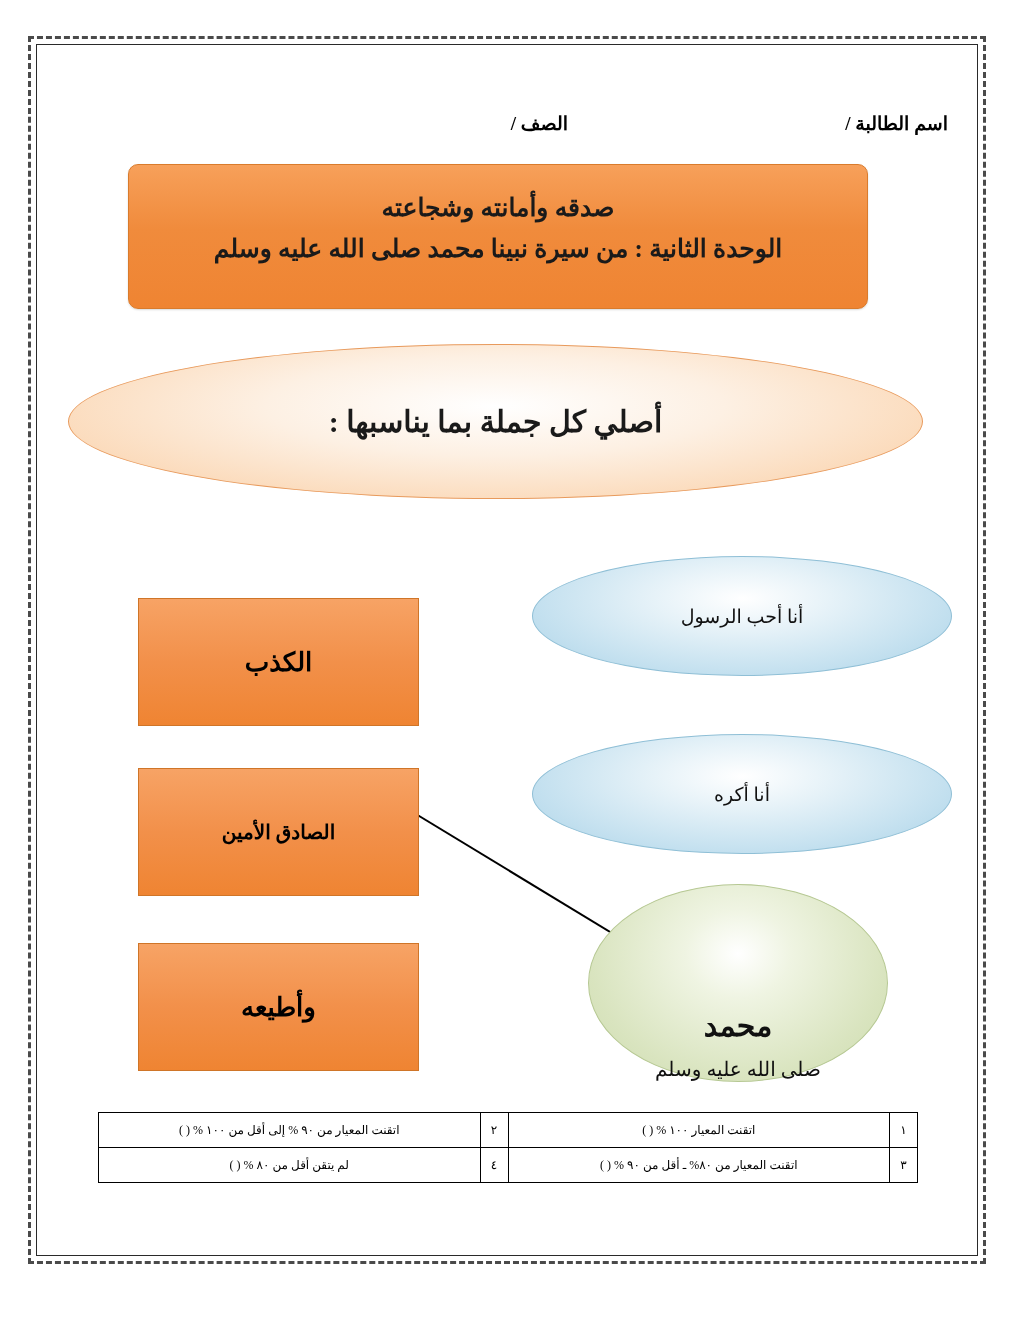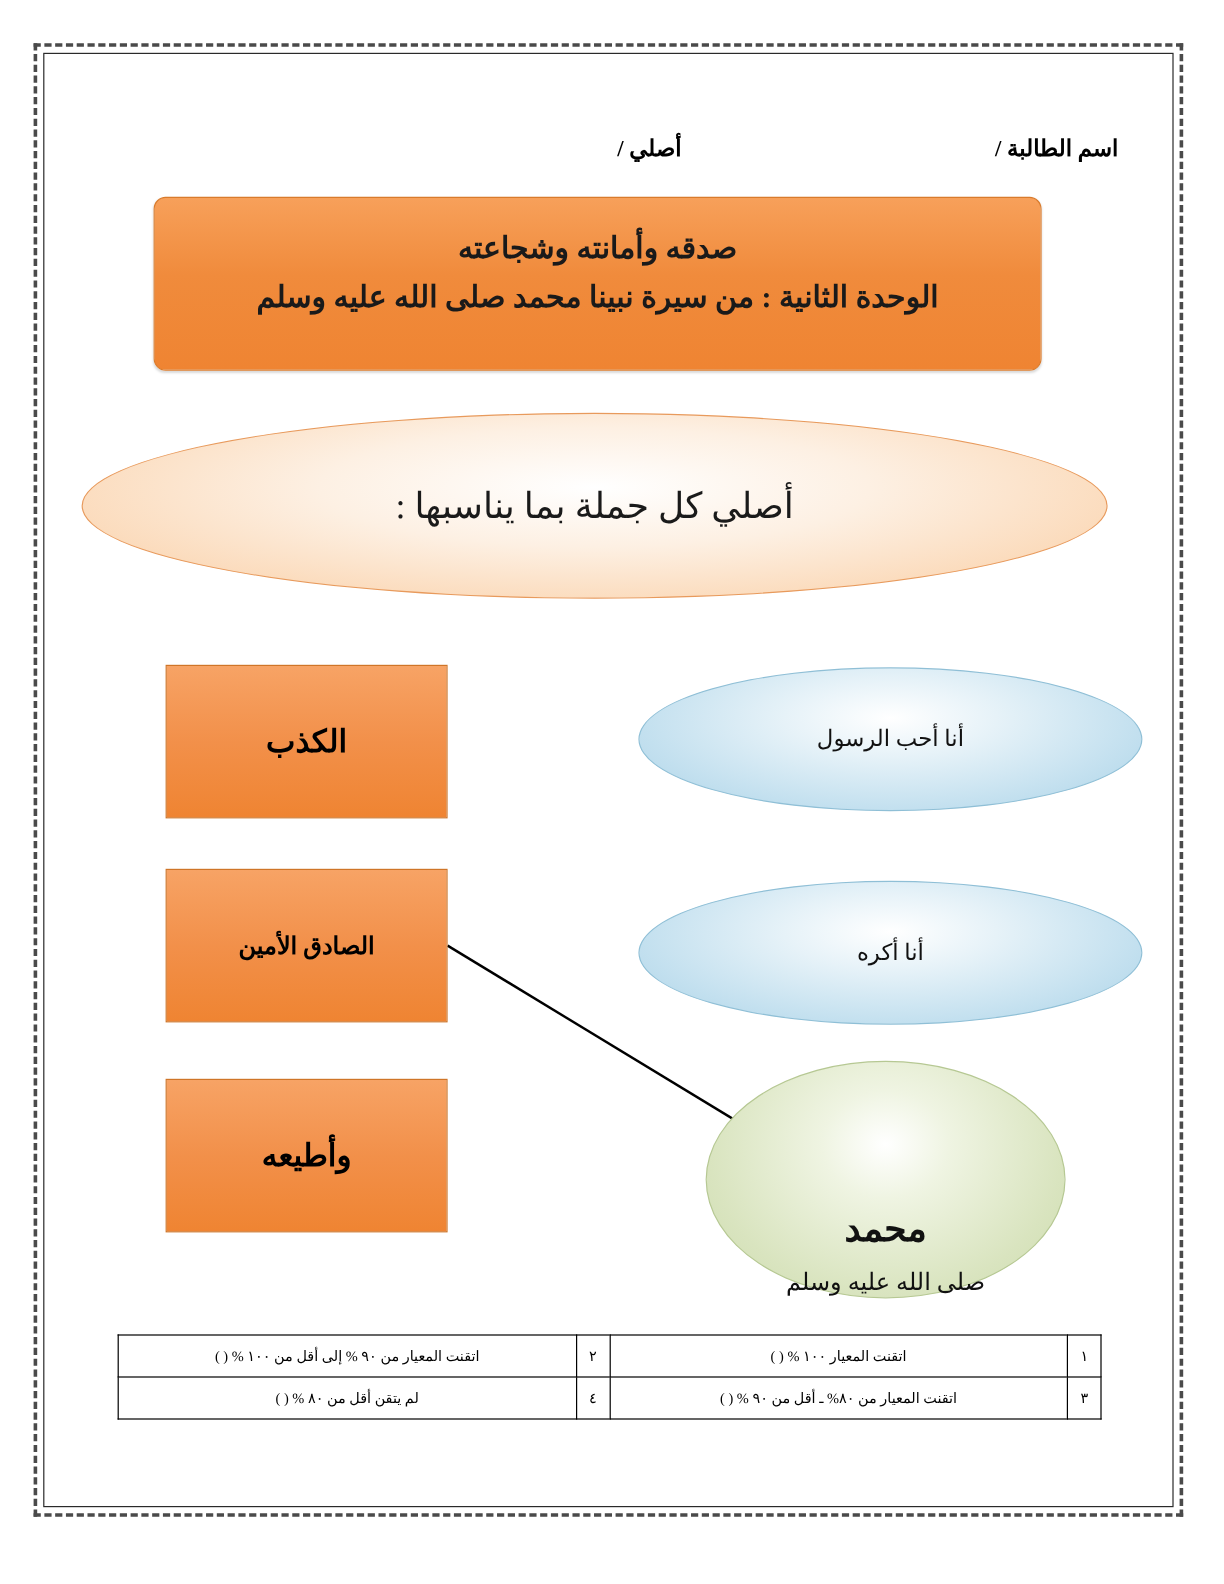--- a/index.html
+++ b/index.html
@@ -49,21 +49,21 @@
     top: 68px;
     right: 30px;
     width: 880px;
     height: 24px;
     font-size: 19px;
     font-weight: bold;
     color: #000;
   }
   .header-name {
     position: absolute;
-    right: 16px;
+    right: 0;
     top: 0;
   }
   .header-class {
     position: absolute;
     right: 380px;
     top: 0;
   }
 
   
   .title-banner {
@@ -101,36 +101,37 @@
     border-radius: 50%;
     background: radial-gradient(ellipse at 50% 40%, #ffffff 0%, #fdf0e3 38%, #fbd9b8 78%, #f6c395 100%);
     border: 1px solid #e89a5c;
     display: flex;
     align-items: center;
     justify-content: center;
     box-sizing: border-box;
   }
   .instruction-text {
     font-size: 30px;
-    font-weight: normal;
+    font-weight: bold;
     color: #1a1a1a;
   }
 
   
   .rect-card {
     position: absolute;
-    width: 235px;
+    width: 281px;
     height: 128px;
     background: linear-gradient(180deg, #f7a365 0%, #f2904a 50%, #ef8432 100%);
     border: 1px solid #cf7528;
     box-sizing: border-box;
     display: flex;
     align-items: center;
     justify-content: center;
     text-align: right;
+    margin-top: 44px;
   }
   .rect-card .label {
     font-size: 26px;
     font-weight: bold;
     color: #000;
   }
   .rect-card.small .label {
     font-size: 20px;
   }
   #rect-1 { left: 102px; top: 510px; }
@@ -222,21 +223,21 @@
 </head>
 <body>
 
 <div class="page-border-outer"></div>
 <div class="page-border-inner"></div>
 
 <div class="content">
 
   <div class="header-row">
     <span class="header-name">اسم الطالبة /</span>
-    <span class="header-class">أصلي /</span>
+    <span class="header-class">الصف /</span>
   </div>
 
   <div class="title-banner">
     <div class="title-line">صدقه وأمانته وشجاعته</div>
     <div class="title-line">الوحدة الثانية : من سيرة نبينا محمد صلى الله عليه وسلم</div>
   </div>
 
   <div class="instruction-ellipse">
     <div class="instruction-text">أصلي كل جملة بما يناسبها :</div>
   </div>

